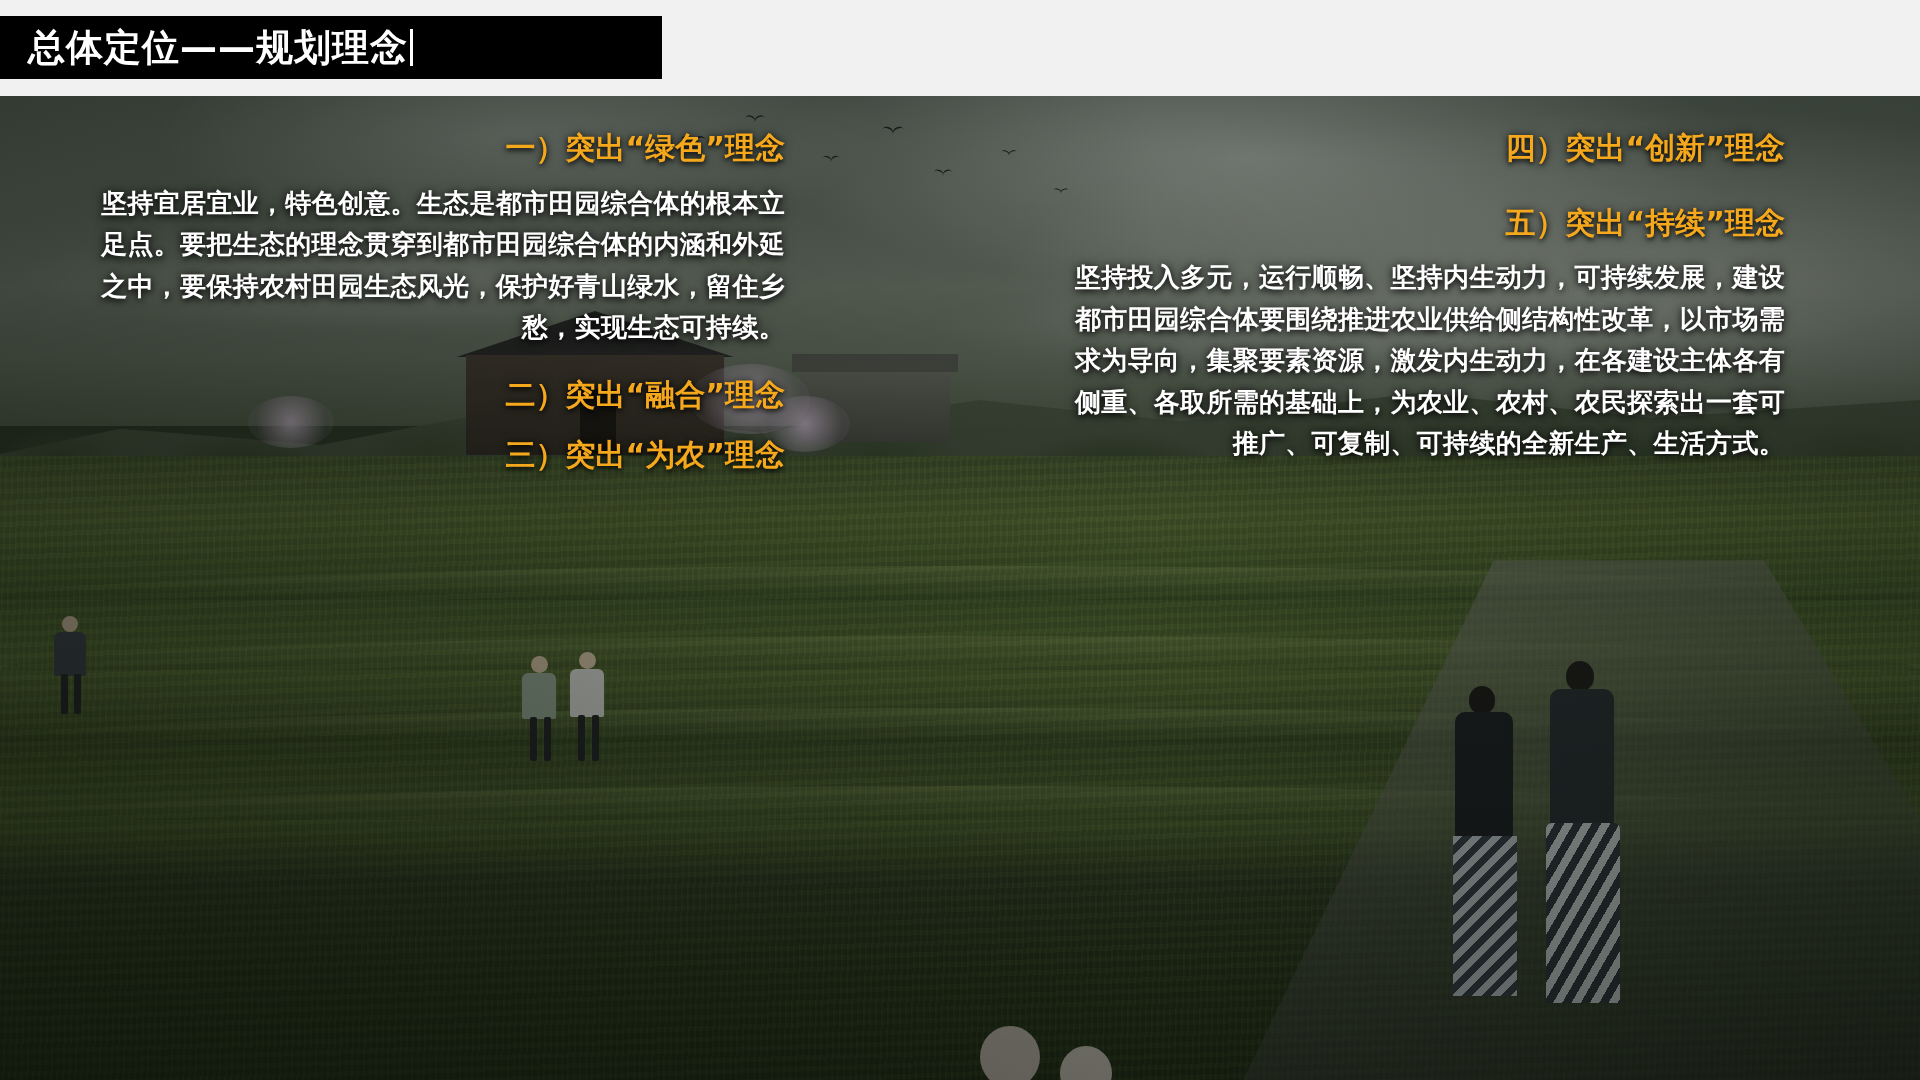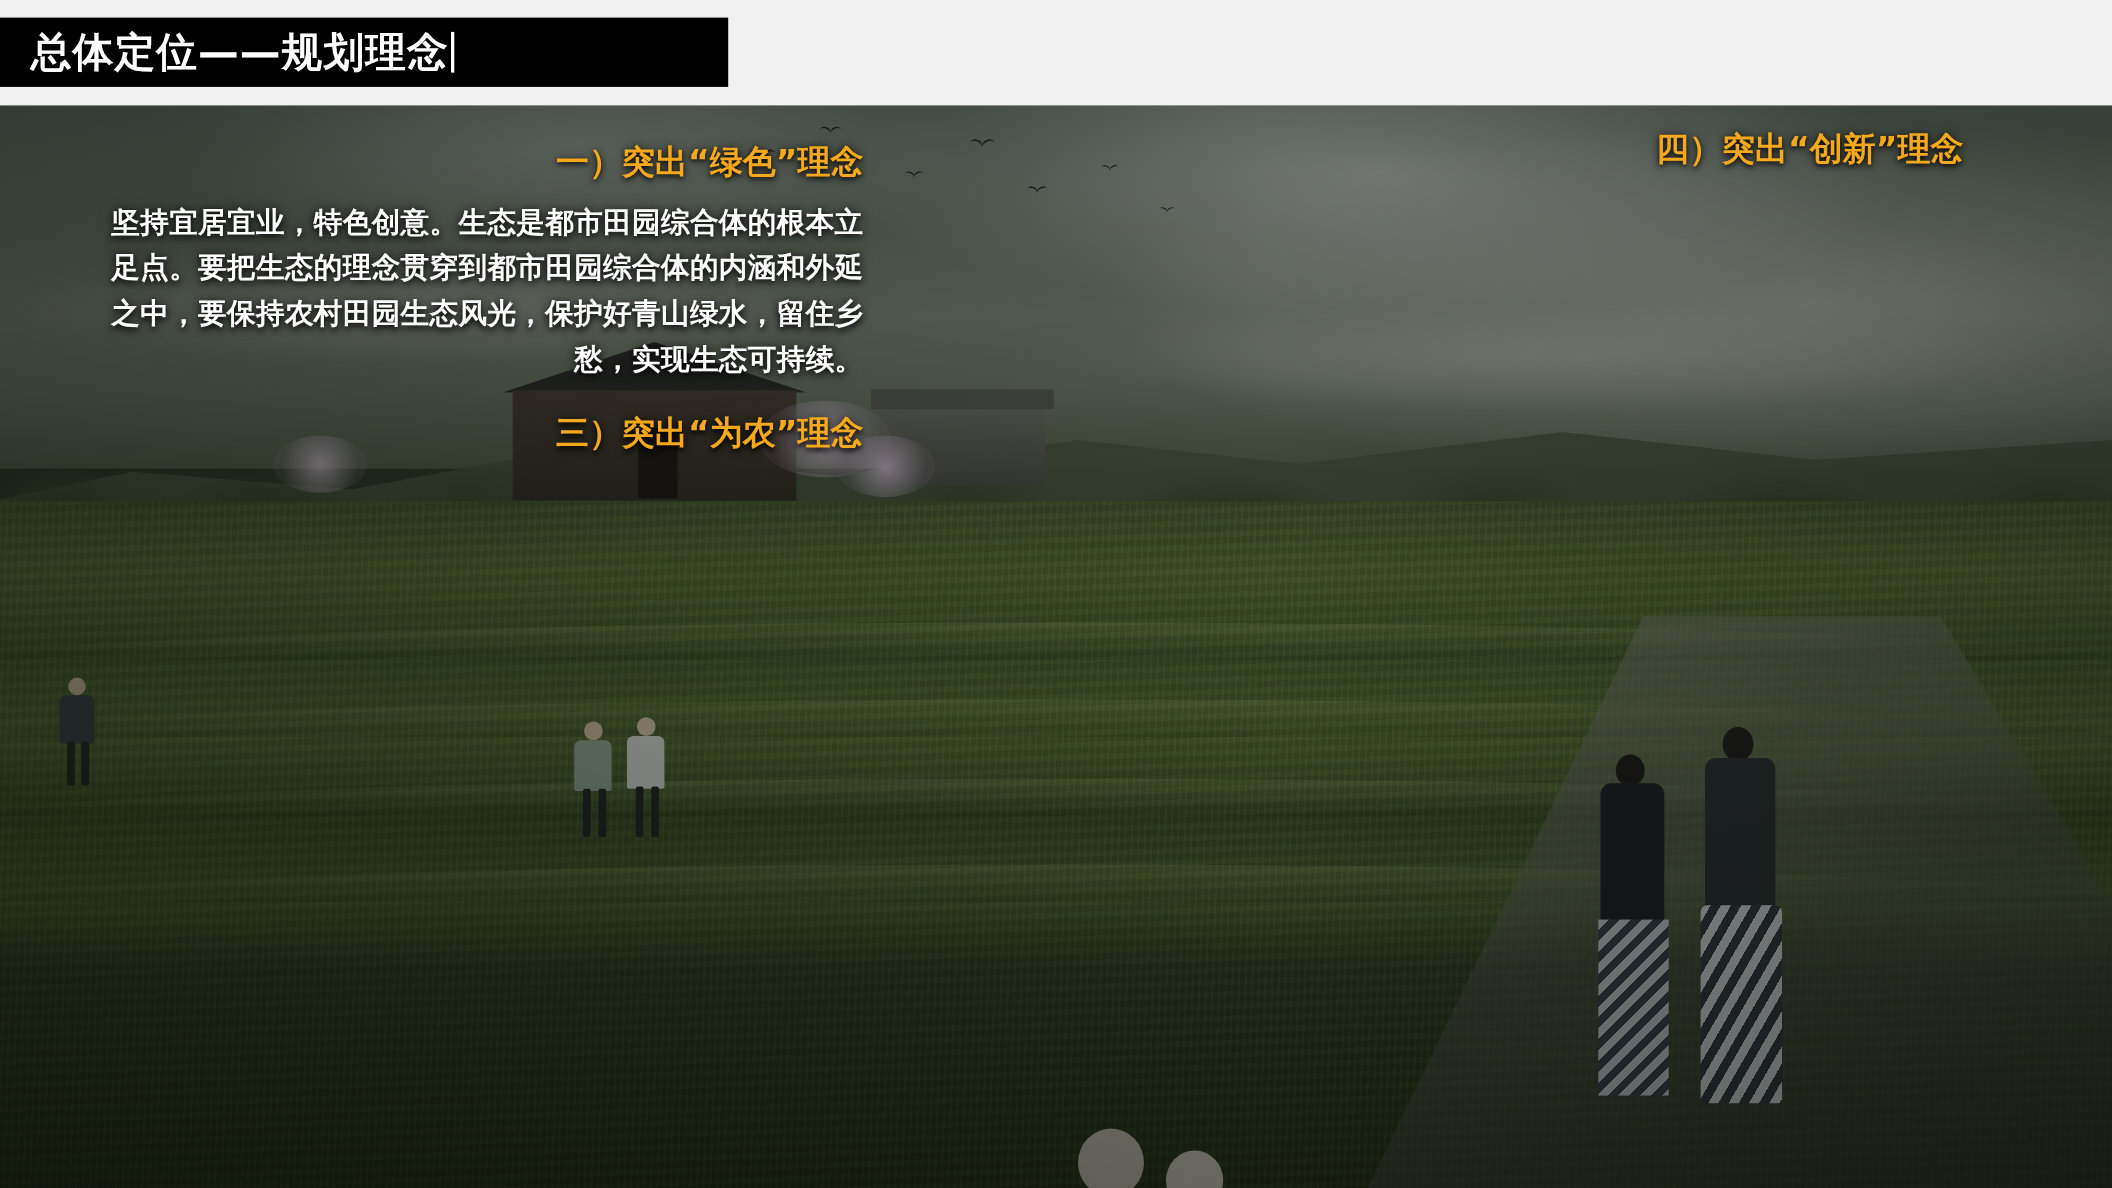--- a/index.html
+++ b/index.html
@@ -246,26 +246,31 @@
     </div>
 
     <div class="veil"></div>
 
     <div class="col col-left">
       <div class="block" style="margin-top:32px;">
         <div class="heading">一）突出“绿色”理念</div>
         <p class="body-text">坚持宜居宜业，特色创意。生态是都市田园综合体的根本立足点。要把生态的理念贯穿到都市田园综合体的内涵和外延之中，要保持农村田园生态风光，保护好青山绿水，留住乡愁，实现生态可持续。</p>
       </div>
       <div class="block" style="margin-top:26px;">
+        <div class="heading">二）突出“融合”理念</div>
       </div>
       <div class="block" style="margin-top:20px;">
         <div class="heading">三）突出“为农”理念</div>
       </div>
     </div>
 
     <div class="col col-right">
-      <div class="block" style="margin-top:20px;">
+      <div class="block" style="margin-top:32px;">
         <div class="heading">四）突出“创新”理念</div>
+      </div>
+      <div class="block" style="margin-top:34px;">
+        <div class="heading">五）突出“持续”理念</div>
+        <p class="body-text">坚持投入多元，运行顺畅、坚持内生动力，可持续发展，建设都市田园综合体要围绕推进农业供给侧结构性改革，以市场需求为导向，集聚要素资源，激发内生动力，在各建设主体各有侧重、各取所需的基础上，为农业、农村、农民探索出一套可推广、可复制、可持续的全新生产、生活方式。</p>
       </div>
     </div>
 
   </div>
 </div>
 
 </body></html>

